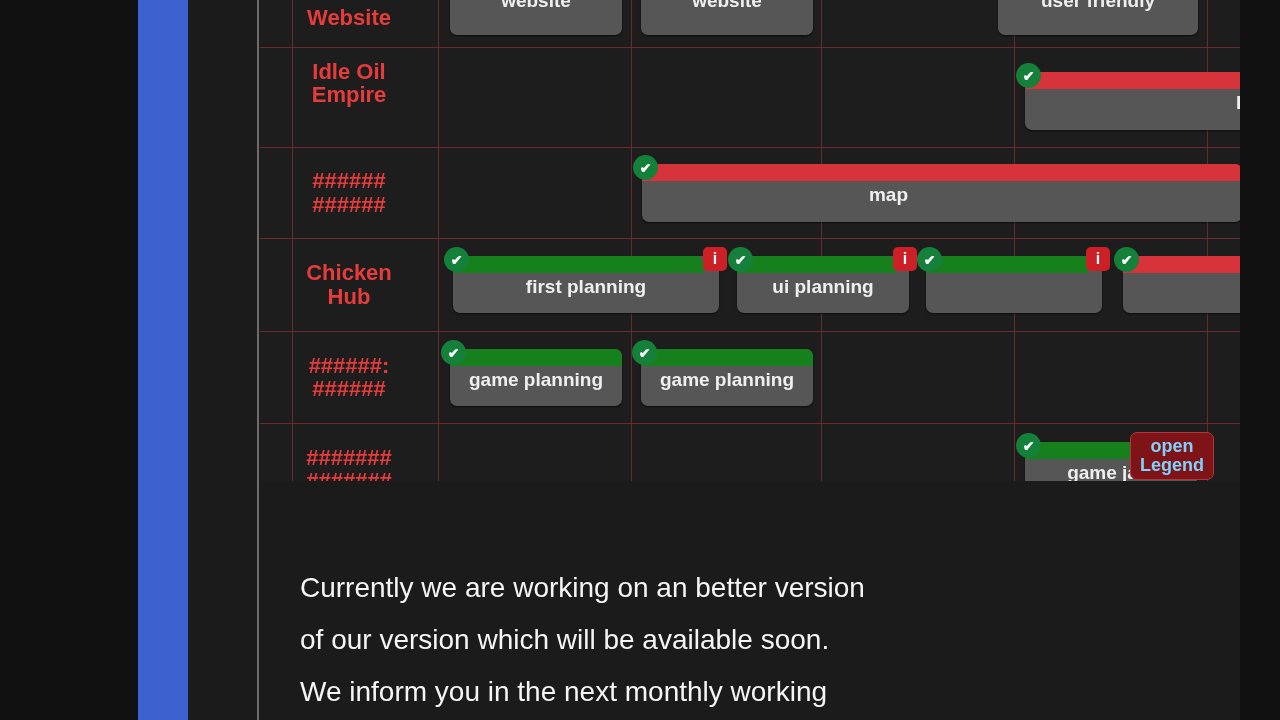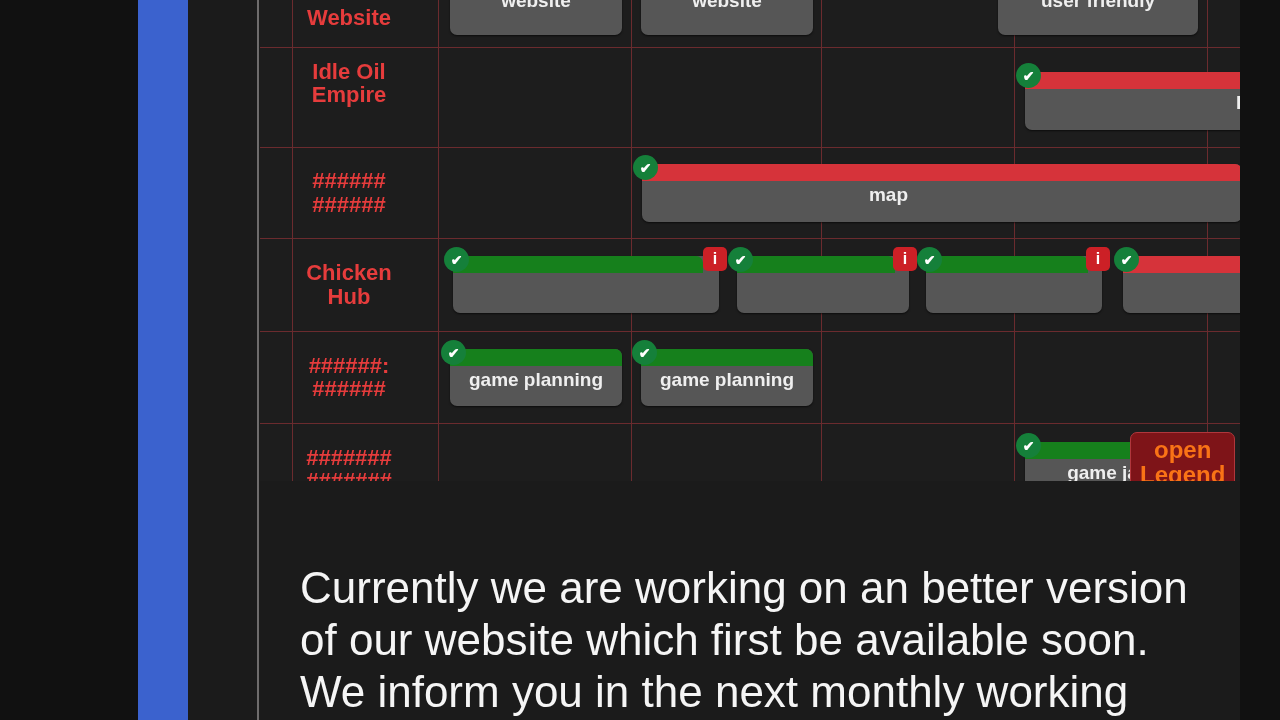--- a/index.html
+++ b/index.html
@@ -102,34 +102,34 @@
     display: flex; align-items: center; justify-content: center;
     z-index: 5;
   }
 
   
   .legend-tip {
     position: absolute;
     background: #7e1418;
     border: 1px solid #b0373c;
     border-radius: 7px;
-    color: #f97316;
-    font-size: 24px; font-weight: bold;
+    color: #7dd3fc;
+    font-size: 18px; font-weight: bold;
     line-height: 1.05;
     text-align: center;
     padding: 4px 9px;
     white-space: pre-line;
     z-index: 20;
   }
 
   
   .report-text {
     position: absolute; left: 300px; top: 562px; width: 900px;
     color: #f5f5f5;
-    font-size: 44px; line-height: 52px;
+    font-size: 28px; line-height: 52px;
     font-weight: normal;
   }
   .report-text .line { white-space: nowrap; }
 </style>
 </head>
 <body>
 
 <div id="screen">
 
   <div class="blue-rail"></div>
@@ -192,26 +192,28 @@
       <div class="bar" style="left:382px; top:164px; width:600px; height:58px;">
         <div class="bar-fill red" style="width:600px;"></div>
         <div class="check-badge">✔</div>
         <div class="bar-text" style="left:0; width:493px; text-align:center;">map</div>
       </div>
 
       <div class="bar" style="left:193px; top:256px; width:266px; height:57px;">
         <div class="bar-fill green" style="width:250px;"></div>
         <div class="check-badge">✔</div>
         <div class="info-badge" style="right:-8px;">i</div>
+        <div class="bar-text">first planning</div>
       </div>
 
       <div class="bar" style="left:477px; top:256px; width:172px; height:57px;">
         <div class="bar-fill green" style="width:158px;"></div>
         <div class="check-badge">✔</div>
         <div class="info-badge" style="right:-8px;">i</div>
+        <div class="bar-text">ui planning</div>
       </div>
 
       <div class="bar" style="left:666px; top:256px; width:176px; height:57px;">
         <div class="bar-fill green" style="width:162px;"></div>
         <div class="check-badge">✔</div>
         <div class="info-badge" style="right:-8px;">i</div>
       </div>
 
       <div class="bar" style="left:863px; top:256px; width:176px; height:57px;">
         <div class="bar-fill red" style="width:176px;"></div>
@@ -239,17 +241,17 @@
 
       <div class="legend-tip" style="left:870px; top:432px;">open
 Legend</div>
 
     </div>
 
   </div>
 
   <div class="report-text">
     <div class="line">Currently we are working on an better version</div>
-    <div class="line">of our website which first be available soon.</div>
+    <div class="line">of our version which will be available soon.</div>
     <div class="line">We inform you in the next monthly working</div>
   </div>
 
 </div>
 
 </body></html>

